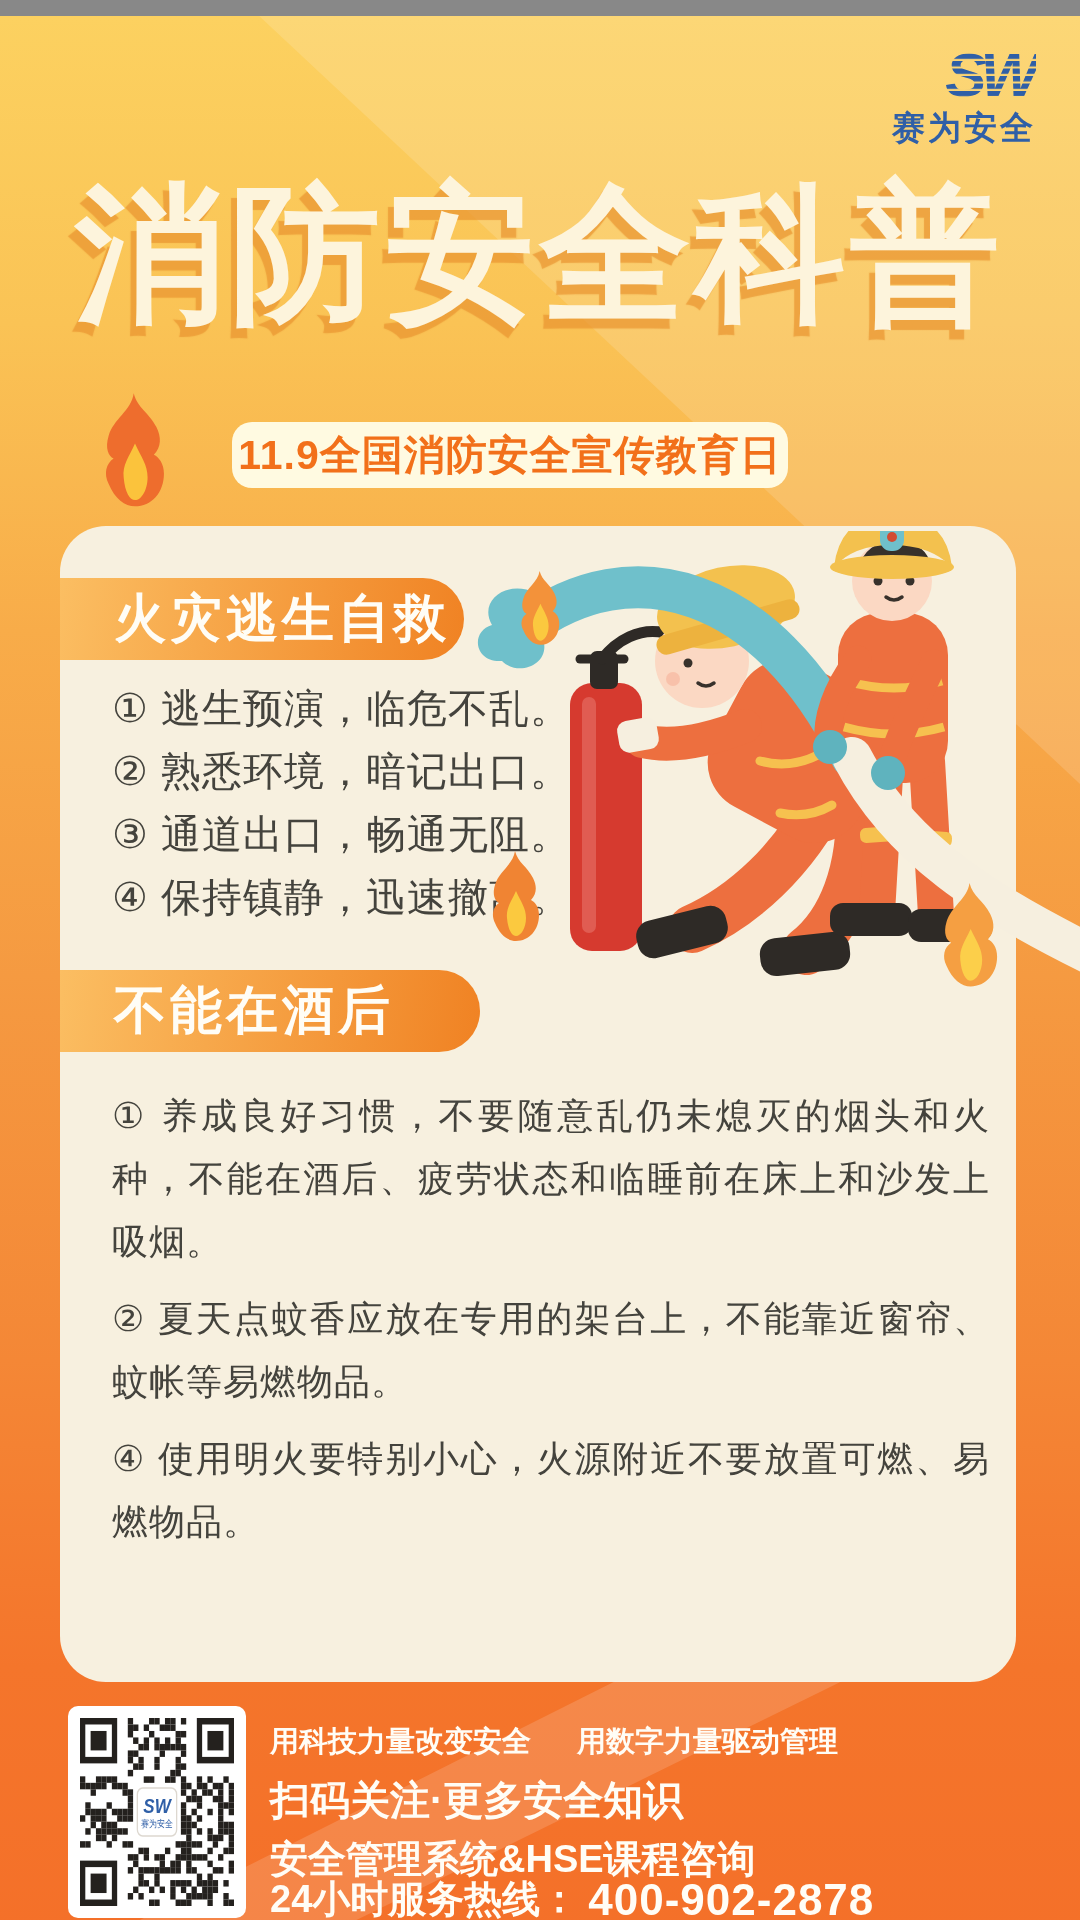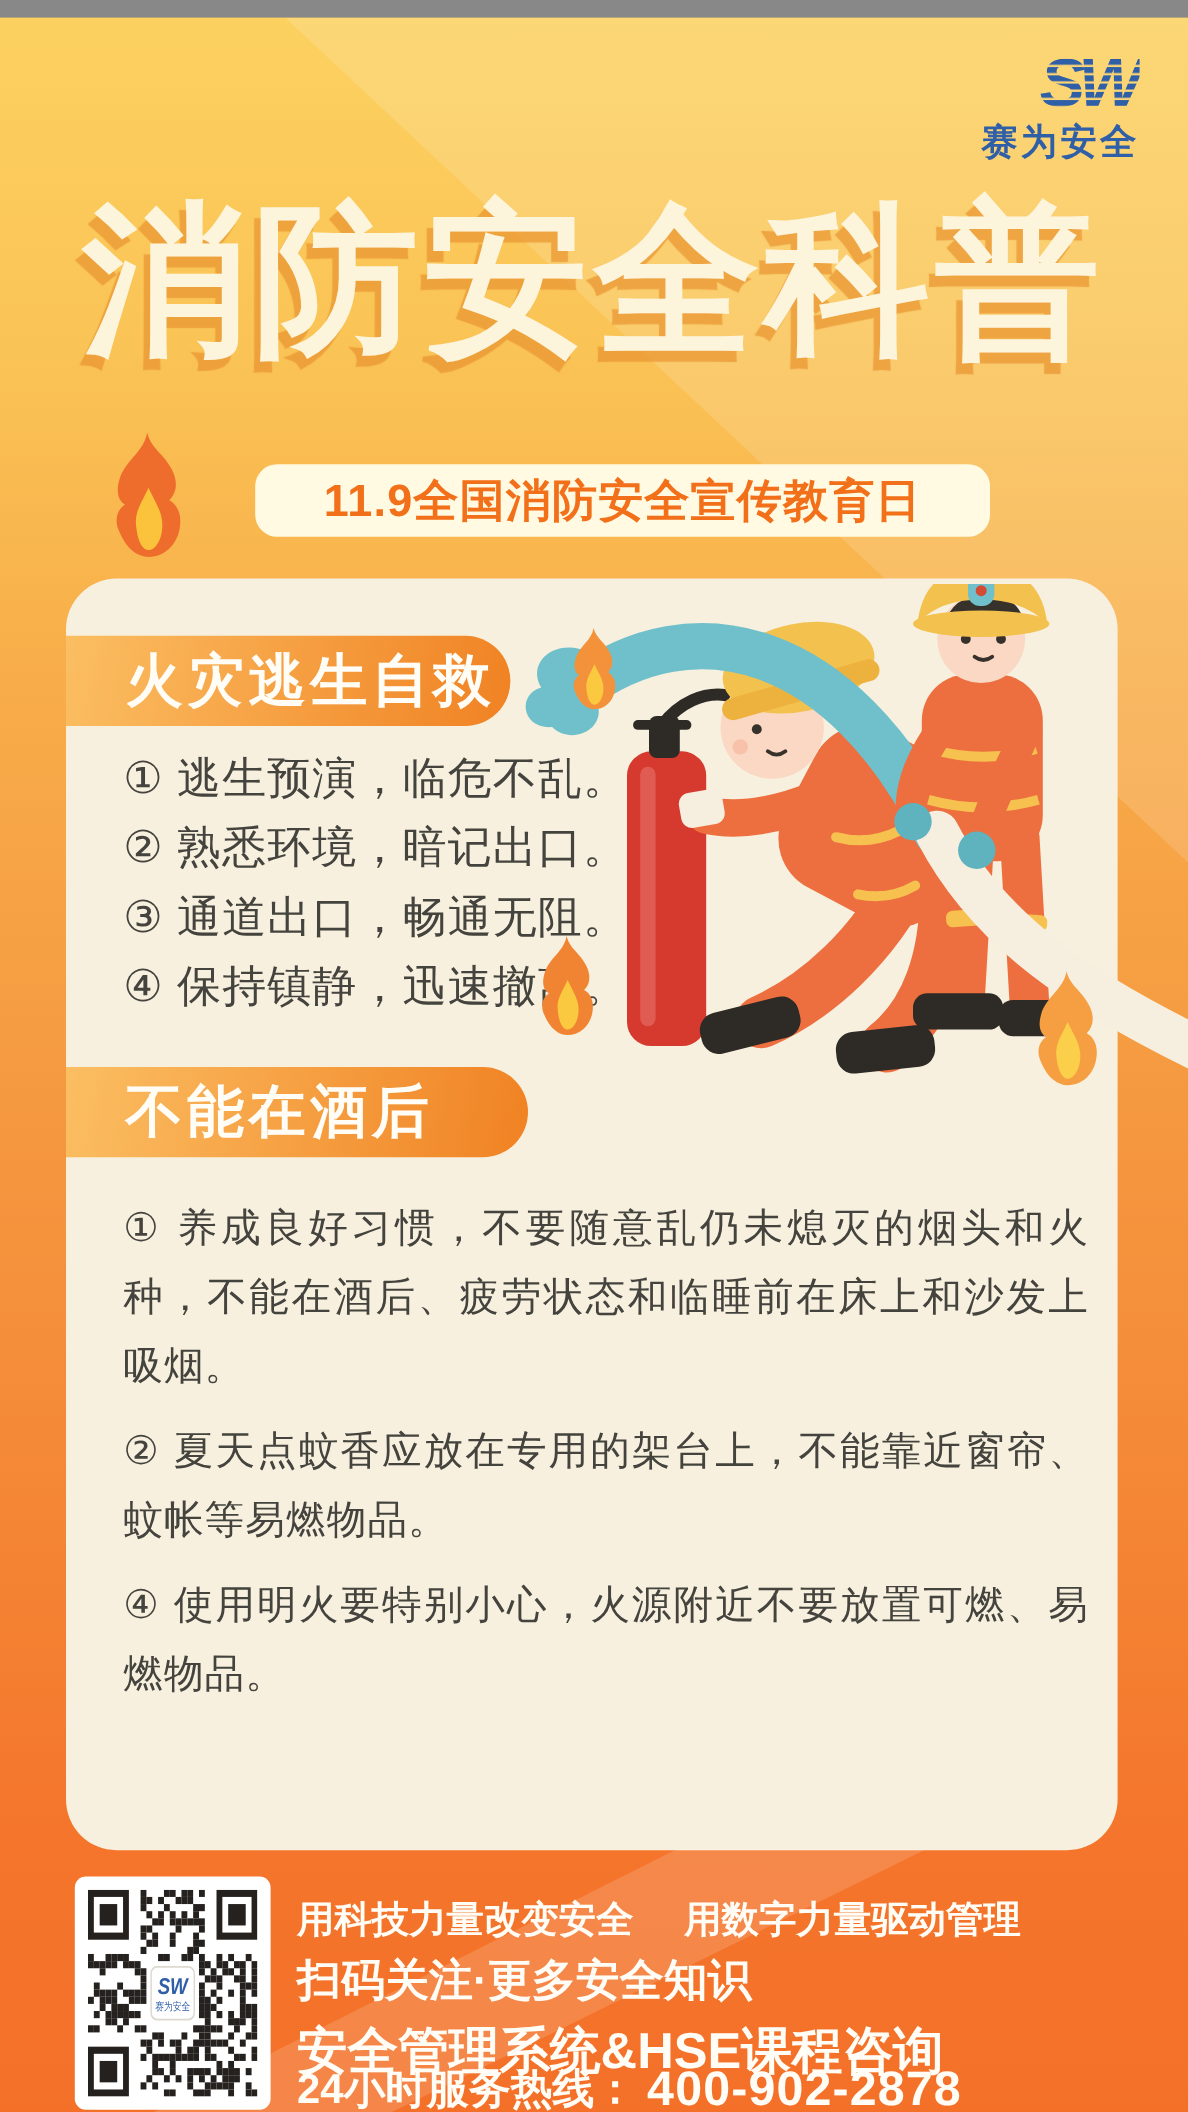--- a/index.html
+++ b/index.html
@@ -5,42 +5,42 @@
   html,body{margin:0;padding:0;background:#888;}
   .page{position:relative;width:1080px;height:1920px;overflow:hidden;margin:16px auto;
         font-family:"Liberation Sans","DejaVu Sans",sans-serif;
         background:linear-gradient(180deg,#FCD160 0%,#FAC355 16%,#F8AC49 32%,#F59A41 50%,#F48736 70%,#F4752B 86%,#F47029 100%);}
   .bg-tri{position:absolute;inset:0;background:rgba(255,255,255,.14);clip-path:polygon(24% 0,100% 0,100% 40%);}
   .brand{position:absolute;top:30px;right:44px;text-align:right;}
   .brand-name{font-size:33px;font-weight:800;color:#2F5FA7;letter-spacing:3px;margin-top:-2px;}
   .title{position:absolute;left:0;right:0;top:140px;margin:0;text-align:center;font-size:150px;font-weight:900;
          color:#FDF4DC;letter-spacing:5px;text-shadow:-6px 10px 1px rgba(233,148,48,.72);}
   .flame-banner{position:absolute;left:96px;top:376px;width:78px;height:118px;}
-  .banner{position:absolute;left:232px;top:406px;width:668px;height:66px;background:#FFFAE1;border-radius:20px;
+  .banner{position:absolute;left:232px;top:406px;width:556px;height:66px;background:#FFFAE1;border-radius:20px;
           display:flex;align-items:center;justify-content:center;font-size:41px;font-weight:900;color:#F2701A;letter-spacing:1px;}
   .card{position:absolute;left:60px;top:510px;width:956px;height:1156px;background:#F7F0DF;border-radius:46px;}
   .pill{position:absolute;left:0;height:82px;display:flex;align-items:center;padding-left:54px;box-sizing:border-box;
         color:#FFFDF6;font-size:52px;font-weight:800;letter-spacing:4px;
         background:linear-gradient(100deg,#FBBE62 0%,#F08223 100%);border-radius:0 44px 44px 0;}
   .pill1{top:52px;width:404px;}
   .pill2{top:444px;width:420px;}
   .list{position:absolute;left:52px;top:162px;margin:0;padding:0;list-style:none;}
   .list li{font-size:40px;line-height:40px;color:#44433D;margin-bottom:23px;letter-spacing:1px;}
   .paras{position:absolute;left:52px;top:558px;width:878px;}
   .paras p{margin:0 0 14px;font-size:36px;line-height:63px;color:#44433D;text-align:justify;letter-spacing:1px;}
   .illustration{position:absolute;left:430px;top:515px;width:650px;height:470px;pointer-events:none;}
   .footer-band{position:absolute;left:0;top:1665px;width:1080px;height:255px;background:rgba(255,255,255,.15);
                clip-path:polygon(10% 100%,57% 0,78% 0,30% 100%);}
   .qr{position:absolute;left:68px;top:1690px;width:178px;height:212px;background:#ffffff;border-radius:10px;
       padding:12px;box-sizing:border-box;}
   .qr svg{width:100%;height:100%;display:block;}
   .f-line{position:absolute;left:270px;color:#FFFDF6;font-weight:800;white-space:nowrap;}
-  .f1{top:1706px;font-size:34px;display:flex;gap:46px;}
+  .f1{top:1706px;font-size:29px;display:flex;gap:46px;}
   .f2{top:1757px;font-size:40px;}
-  .f3{top:1818px;font-size:46px;}
+  .f3{top:1818px;font-size:38px;}
   .f4{top:1858px;font-size:38px;display:flex;align-items:flex-end;}
   .phone{font-size:44px;letter-spacing:1px;margin-left:10px;font-weight:800;}
 </style>
 </head>
 <body>
 
 <svg width="0" height="0" style="position:absolute" aria-hidden="true">
   <defs>
     <path id="fo" d="M30,0 C28,14 14,20 10,34 C7,44 10,50 14,52 C8,56 6,64 10,72 C15,84 23,90 31,90 C44,90 54,79 54,64 C54,56 50,51 46,49 C52,43 52,35 48,27 C42,15 33,12 30,0 Z"></path>
     <path id="fi" d="M31,40 C26,51 21,57 22,67 C23,79 27,85 31,85 C36,85 41,77 41,67 C41,57 36,51 31,40 Z"></path>

